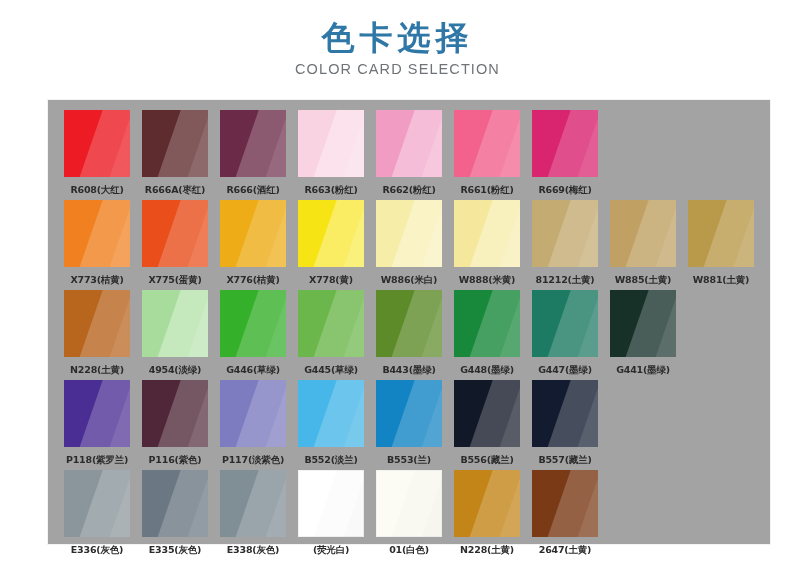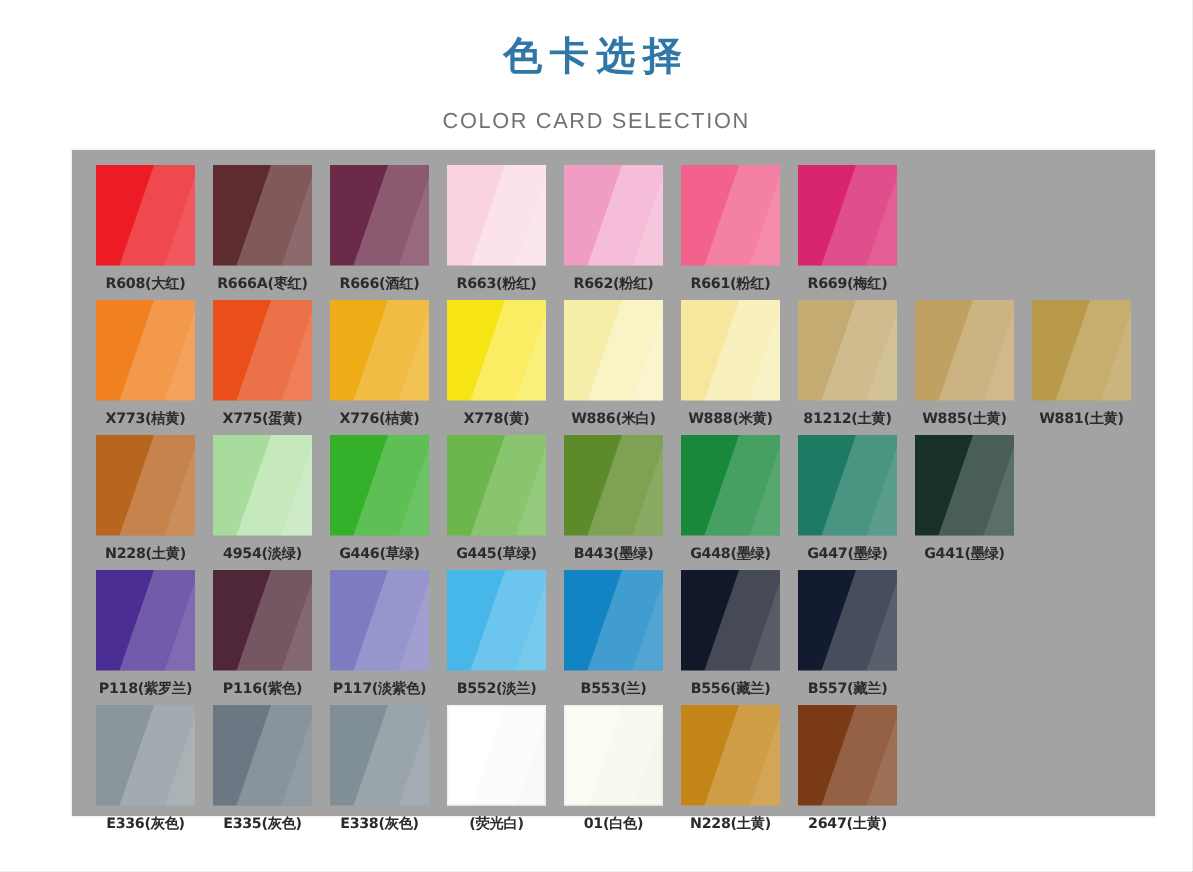--- a/index.html
+++ b/index.html
@@ -22,28 +22,28 @@
   
   .header {
     position: absolute;
     top: 18px;
     left: 0;
     width: 795px;
     text-align: center;
   }
   .title-cn {
     font-family: "DejaVu Sans", "Liberation Sans", sans-serif;
-    font-size: 26px;
+    font-size: 33px;
     font-weight: 700;
     color: #2e77a6;
     letter-spacing: 5px;
     line-height: 40px;
   }
   .title-en {
-    margin-top: 14px;
+    margin-top: 2px;
     font-family: "Liberation Sans", sans-serif;
     font-size: 14.5px;
     font-weight: 400;
     color: #6f7377;
     letter-spacing: 1.1px;
     line-height: 18px;
     text-align: center;
   }
 
   

